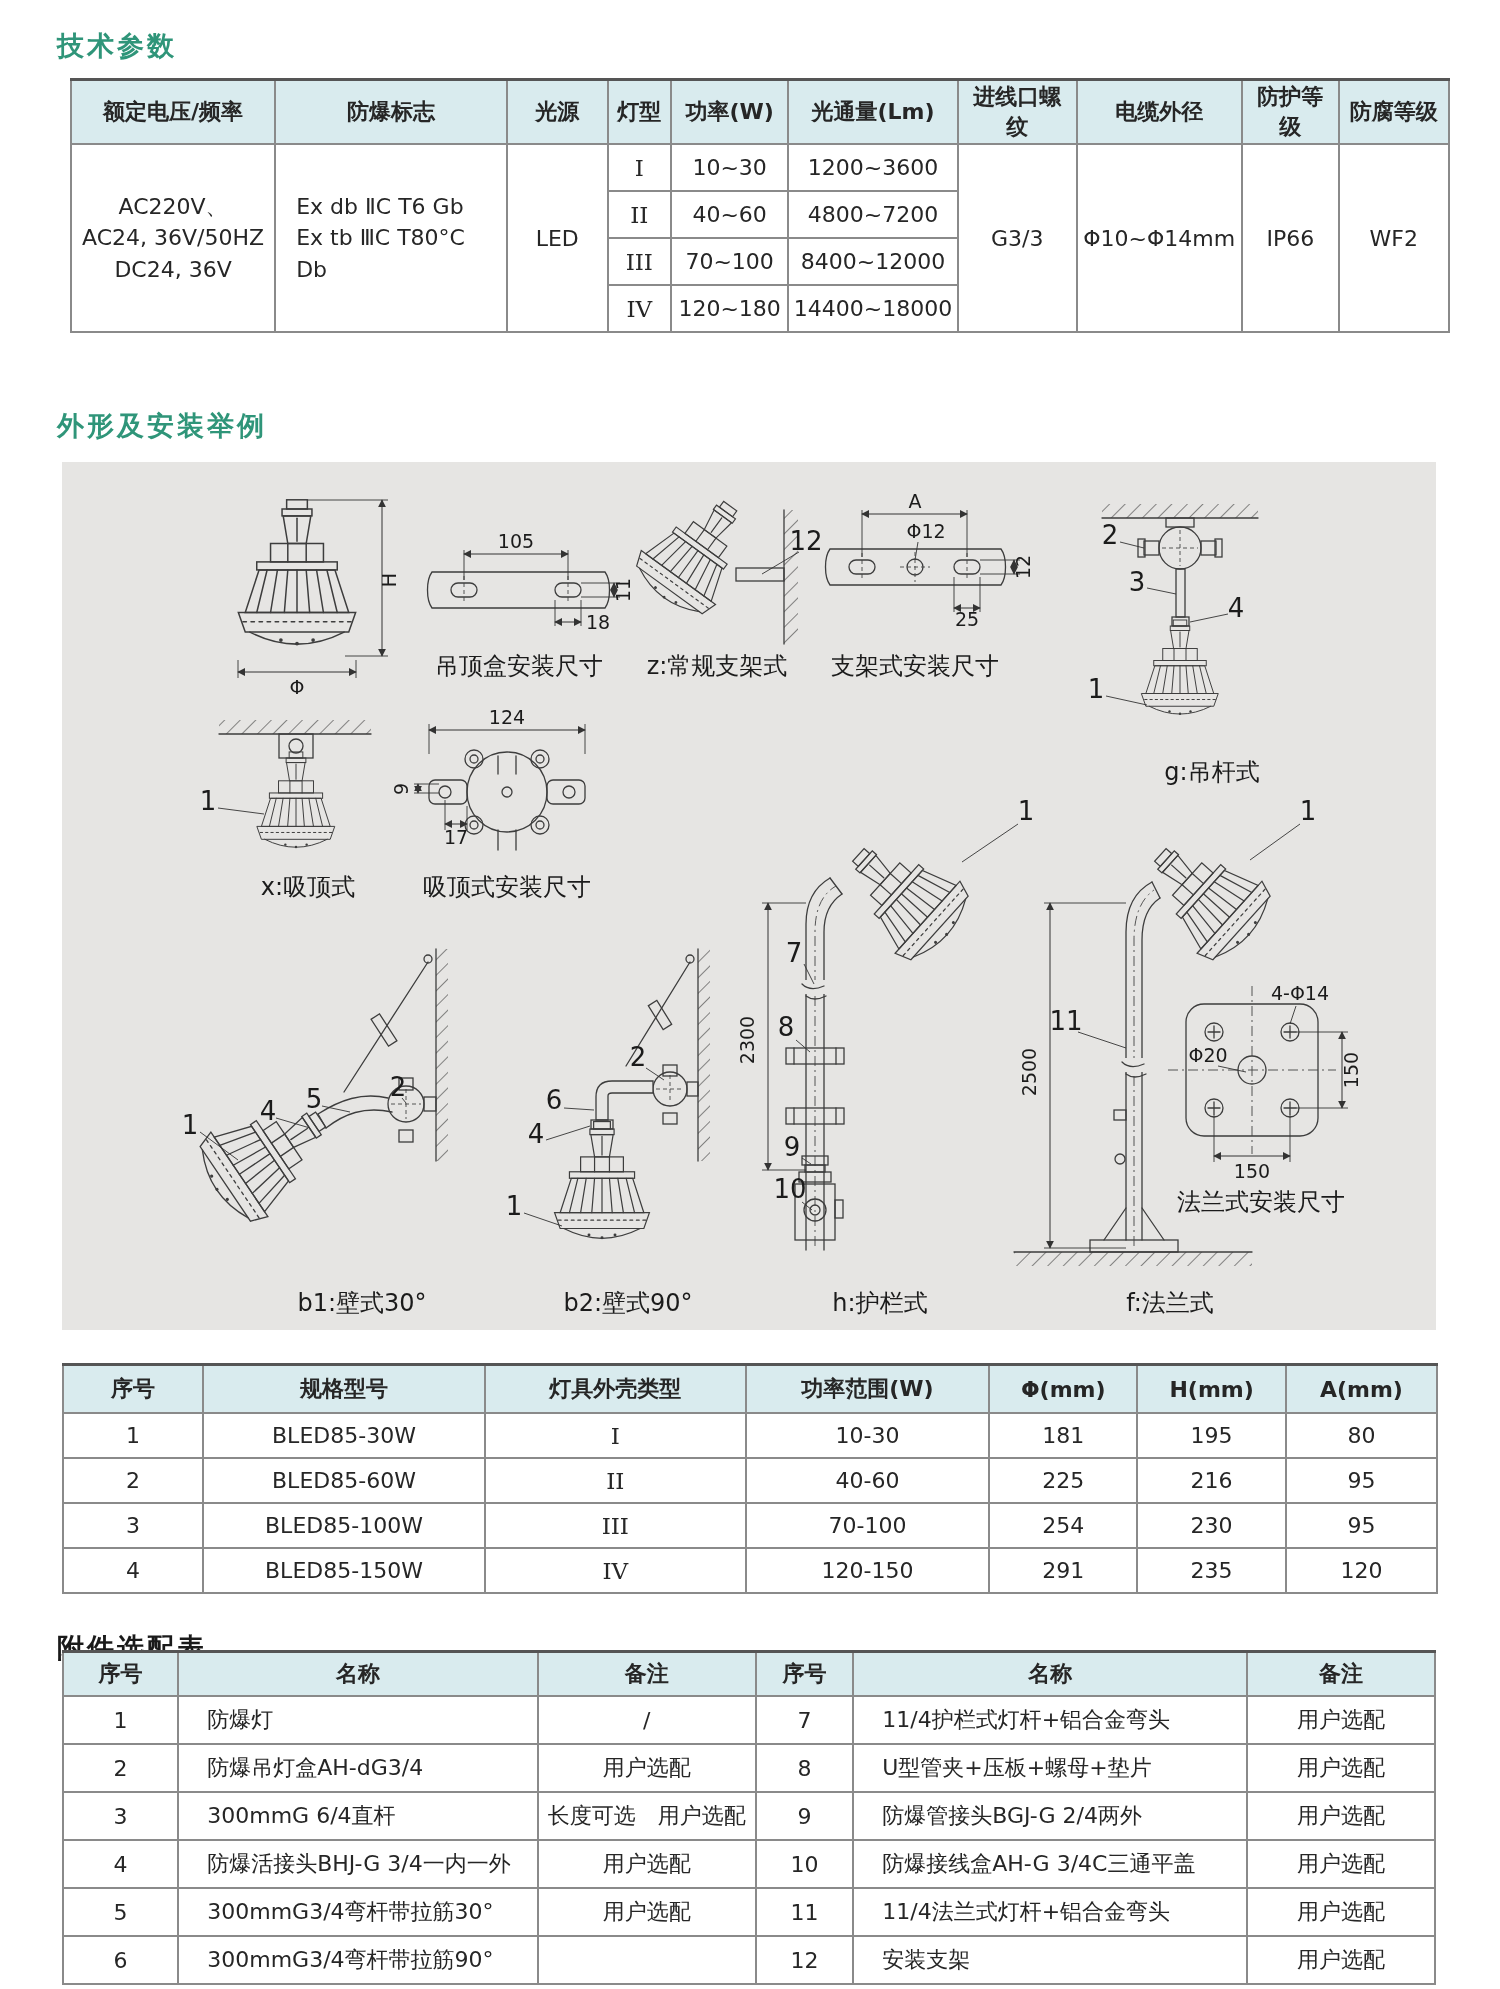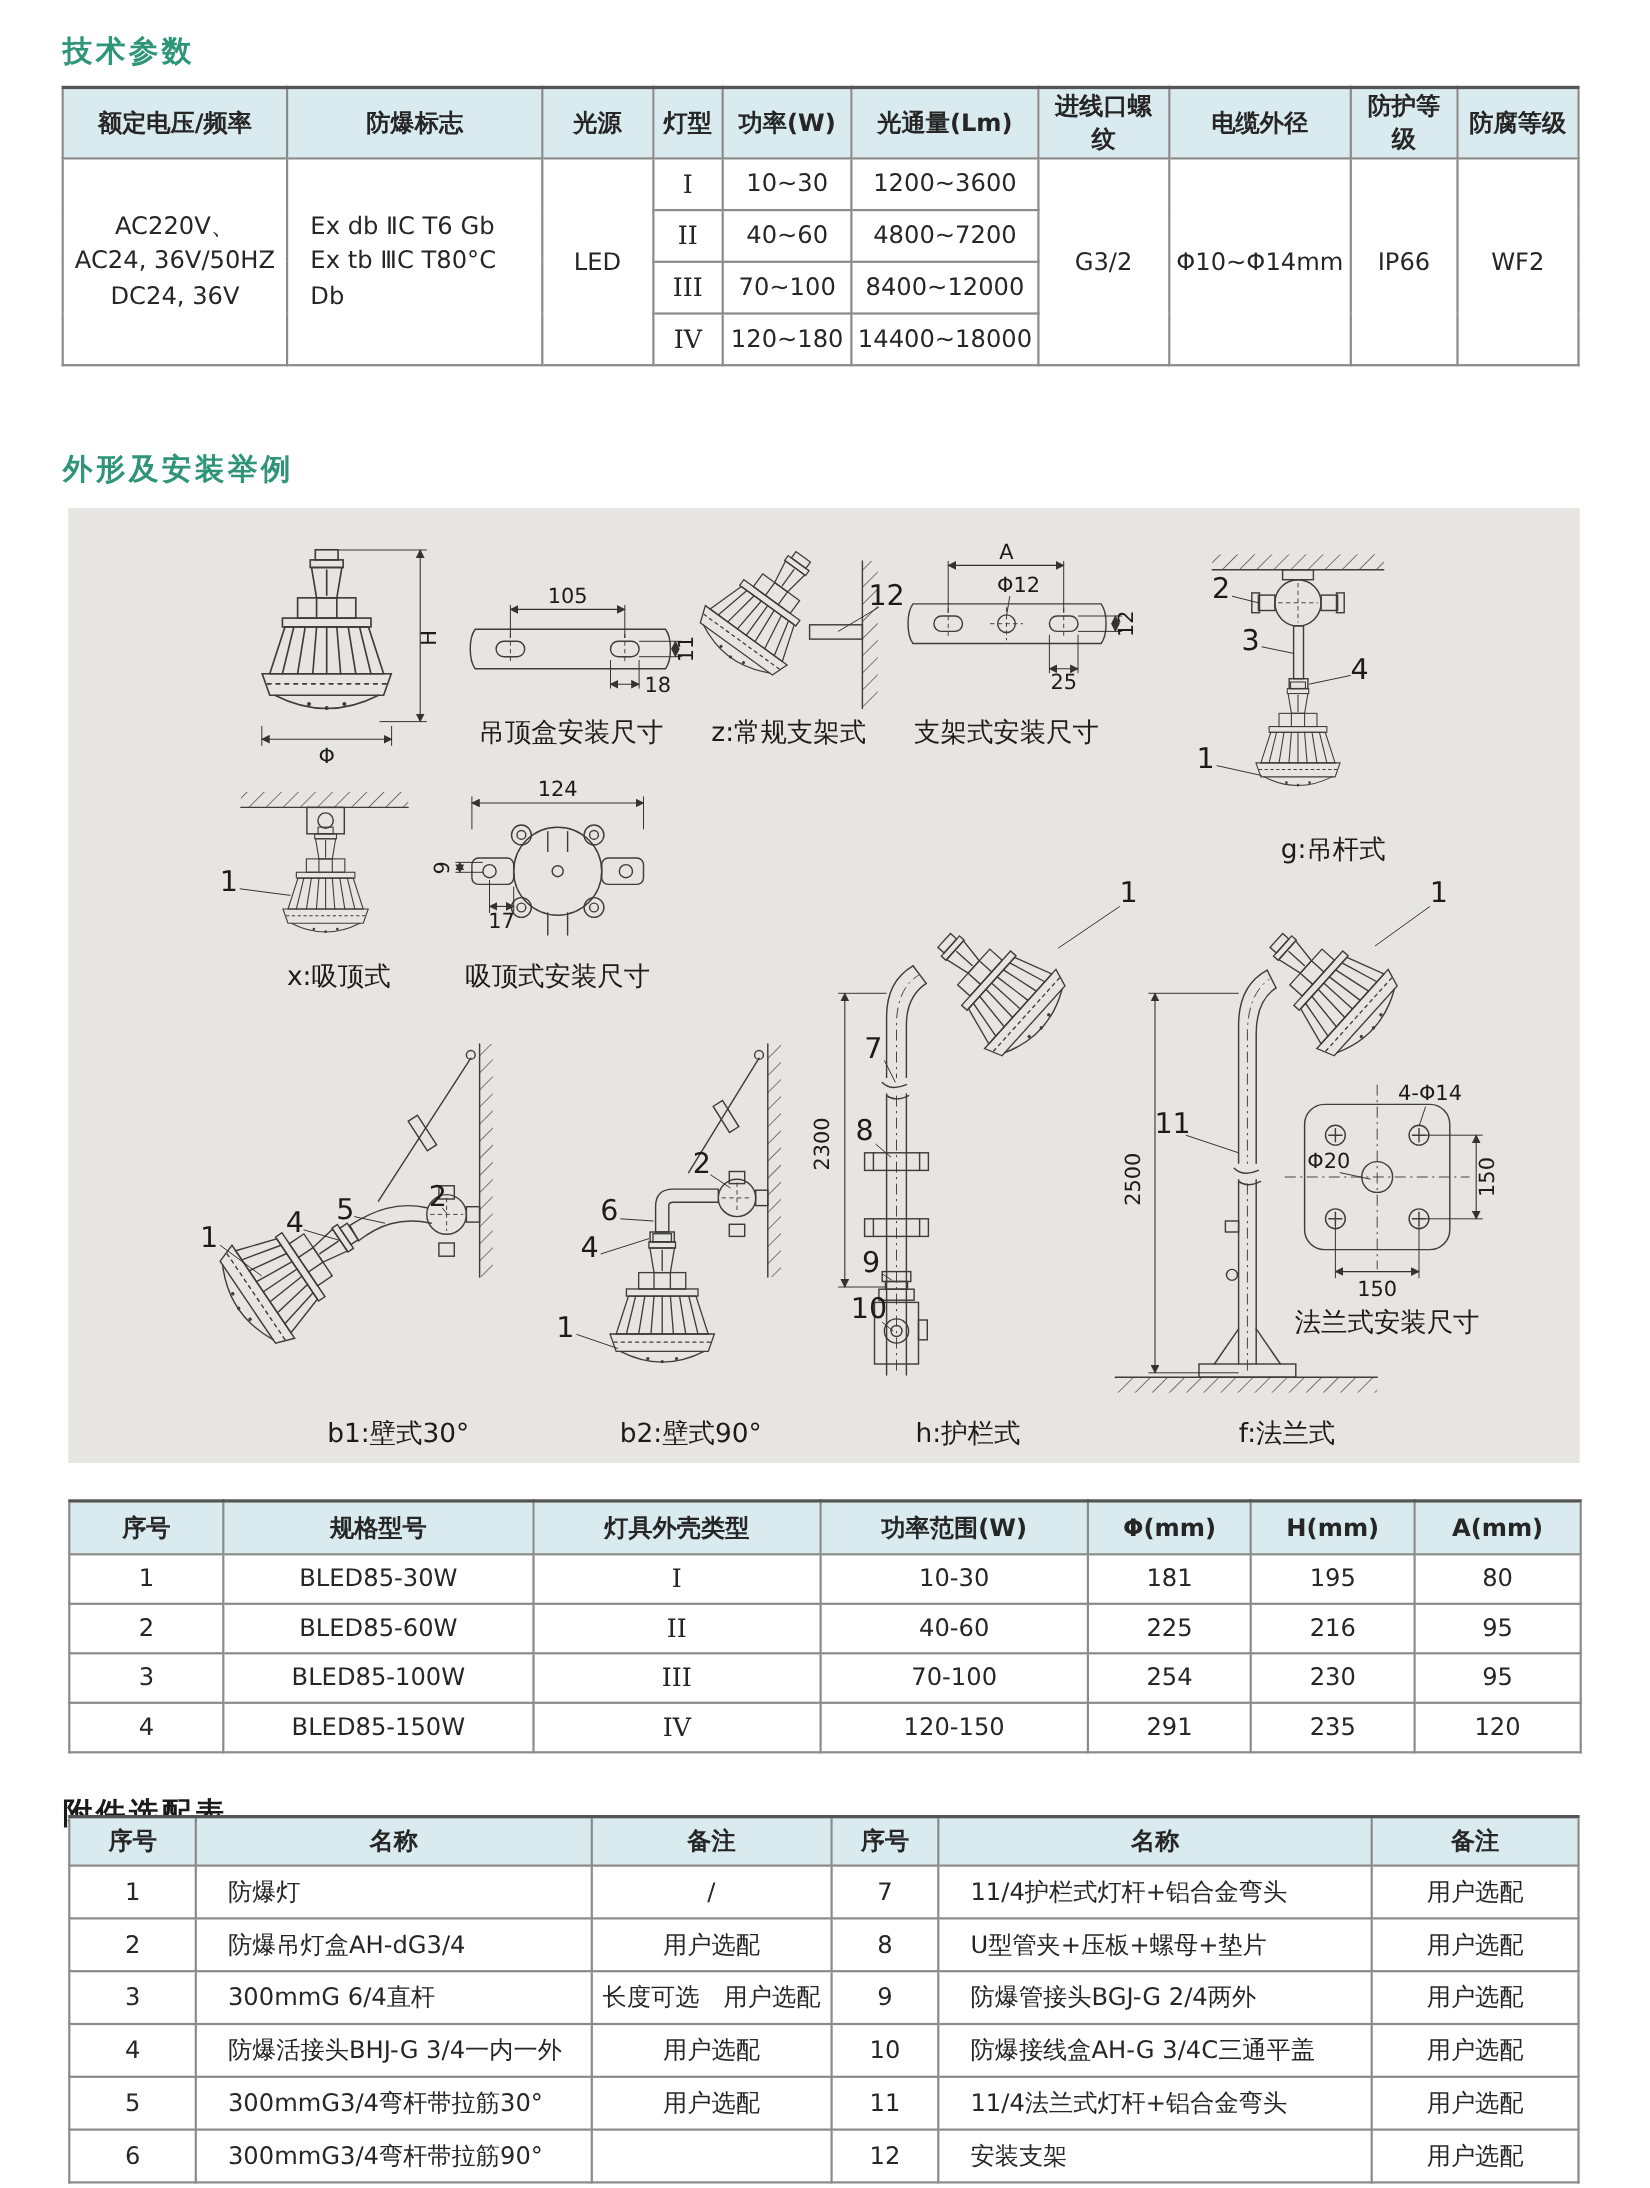--- a/index.html
+++ b/index.html
@@ -6,21 +6,21 @@
   .page{position:relative;width:1500px;height:1989px;background:#ffffff;
         font-family:"DejaVu Sans","Liberation Sans",sans-serif;color:#262626;overflow:hidden;}
   .sec-title{position:absolute;font-size:27px;font-weight:bold;letter-spacing:3px;}
   .green{color:#2f9579;}
   .black{color:#1a1a1a;margin-top:32px;}
   table{border-collapse:collapse;table-layout:fixed;width:100%;text-align:center;
         font-size:22px;color:#262626;}
   table{border:2px solid #5a5a5a;border-top:3px solid #555;}
   td,th{border:2px solid #8a8a8a;padding:0 4px;vertical-align:middle;overflow:hidden;}
   th{background:#d9ebee;font-weight:bold;}
-  #table1-box{position:absolute;left:56px;top:78px;width:1380px;}
+  #table1-box{position:absolute;left:70px;top:78px;width:1380px;}
   #table1 th{height:62px;}
   #table1 td{height:45px;}
   #table2-box{position:absolute;left:62px;top:1363px;width:1376px;}
   #table2 th{height:46px;}
   #table2 td{height:43px;}
   #table3-box{position:absolute;left:62px;top:1650px;width:1374px;}
   #table3 th{height:42px;}
   #table3 td{height:46px;}
   .left{text-align:left;padding-left:20px;}
   .name-cell{text-align:left;padding-left:28px;}
@@ -82,21 +82,21 @@
             <span>DC24, 36V</span>
           </td>
           <td rowspan="4" class="mline left">
             <span>Ex db ⅡC T6 Gb</span>
             <span>Ex tb ⅢC T80°C Db</span>
           </td>
           <td rowspan="4">LED</td>
           <td class="rom">I</td>
           <td>10~30</td>
           <td>1200~3600</td>
-          <td rowspan="4">G3/2</td>
+          <td rowspan="4">G3/3</td>
           <td rowspan="4">Φ10~Φ14mm</td>
           <td rowspan="4">IP66</td>
           <td rowspan="4">WF2</td>
         </tr>
         <tr>
           <td class="rom">II</td>
           <td>40~60</td>
           <td>4800~7200</td>
         </tr>
         <tr>

